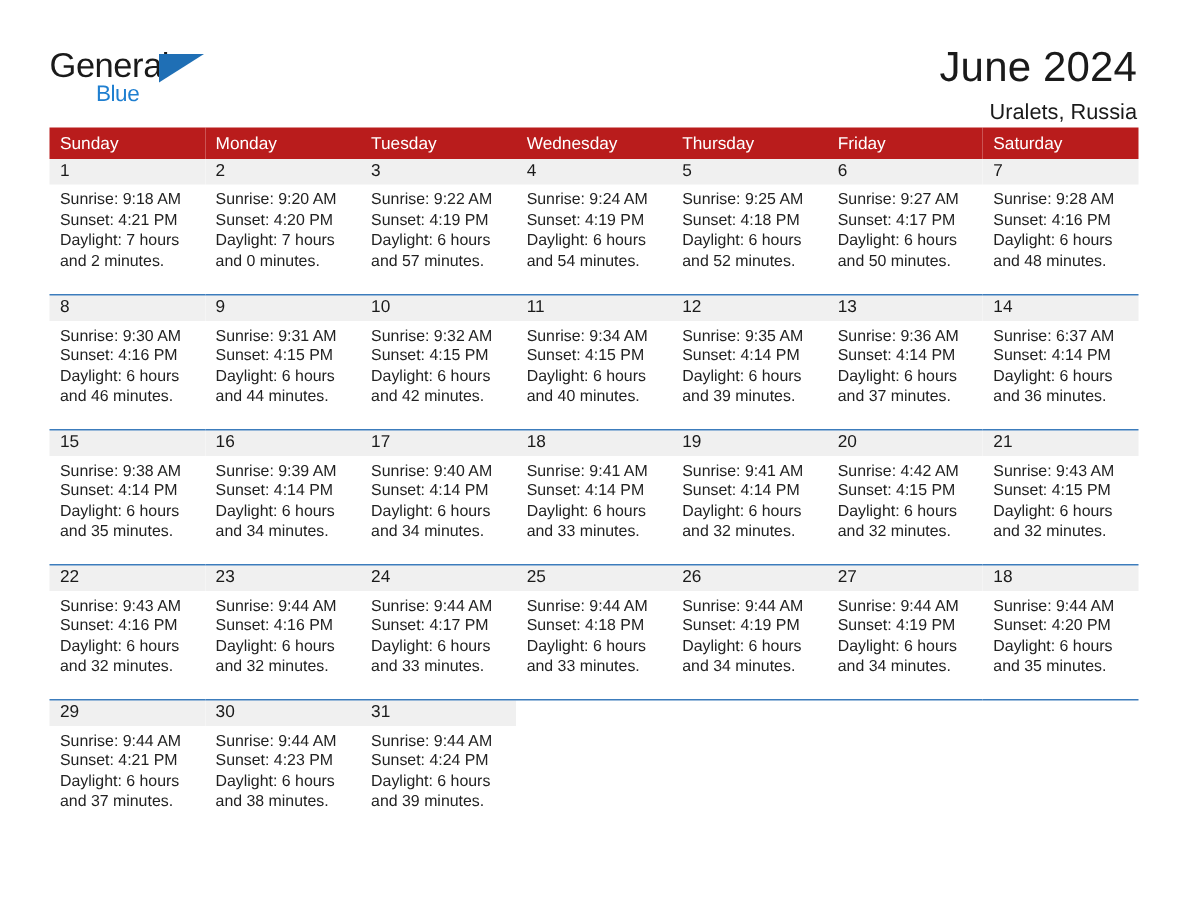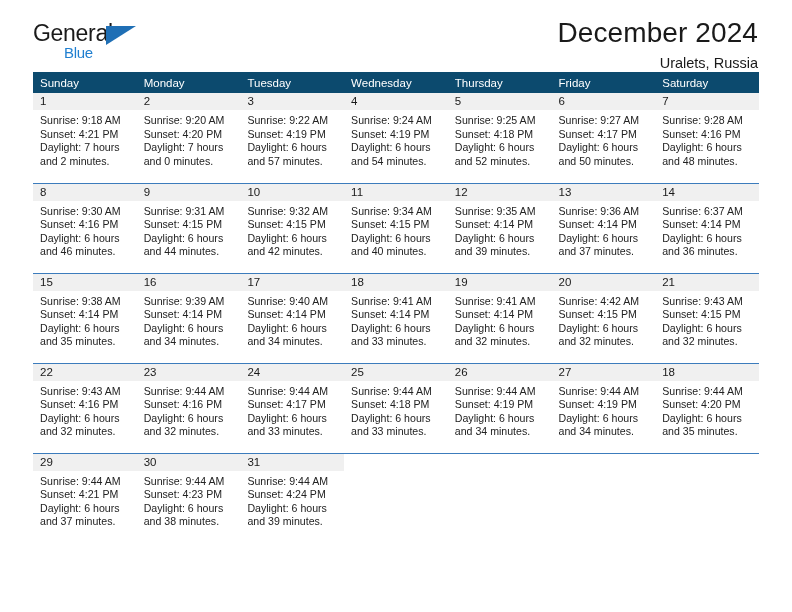--- a/index.html
+++ b/index.html
@@ -16,24 +16,24 @@
   .page {
     position: relative;
     width: 792px;
     height: 612px;
     padding: 0;
   }
 
   
   .header {
     display: flex;
-    align-items: flex-end;
+    align-items: center;
     justify-content: space-between;
     padding: 26px 34px 0 33px;
-    height: 72px;
+    height: 85px;
   }
   .brand {
     position: relative;
     width: 120px;
     height: 52px;
     user-select: none;
   }
   .brand-general {
     position: absolute;
     left: 0;
@@ -80,21 +80,21 @@
   }
 
   
   .calendar {
     margin: 0 33px;
     width: 726px;
     border-collapse: collapse;
     table-layout: fixed;
   }
   .calendar th {
-    background: #0c4a6e;
+    background: #b91c1c;
     color: #ffffff;
     font-size: 11.5px;
     font-weight: normal;
     text-align: left;
     padding: 4px 0 4px 7px;
     height: 21px;
     vertical-align: middle;
     border: none;
     margin-top: 14px;
   }
@@ -141,21 +141,21 @@
 
 <div class="page">
 
   <div class="header">
     <div class="brand">
       <span class="brand-general">General</span>
       <span class="brand-triangle"></span>
       <span class="brand-blue">Blue</span>
     </div>
     <div class="title-block">
-      <div class="cal-title">December 2024</div>
+      <div class="cal-title">June 2024</div>
       <div class="cal-subtitle">Uralets, Russia</div>
     </div>
   </div>
 
   <table class="calendar">
     <thead>
       <tr>
         <th>Sunday</th>
         <th>Monday</th>
         <th>Tuesday</th>

